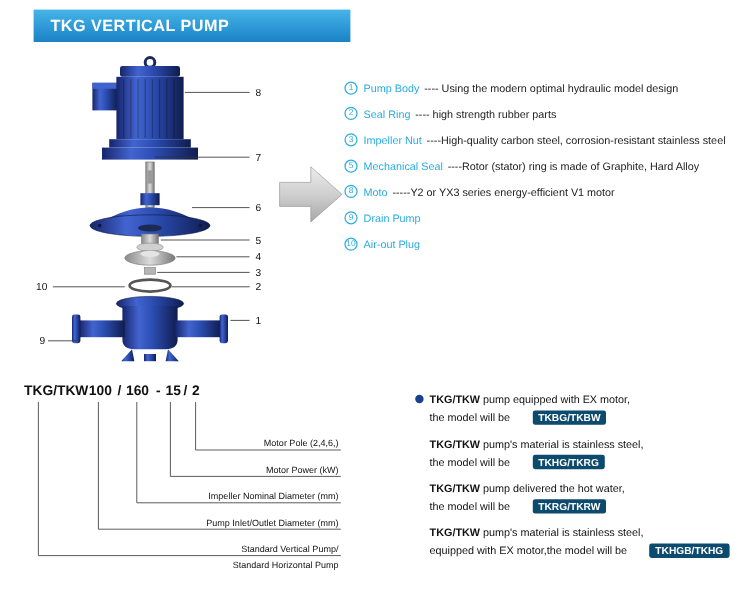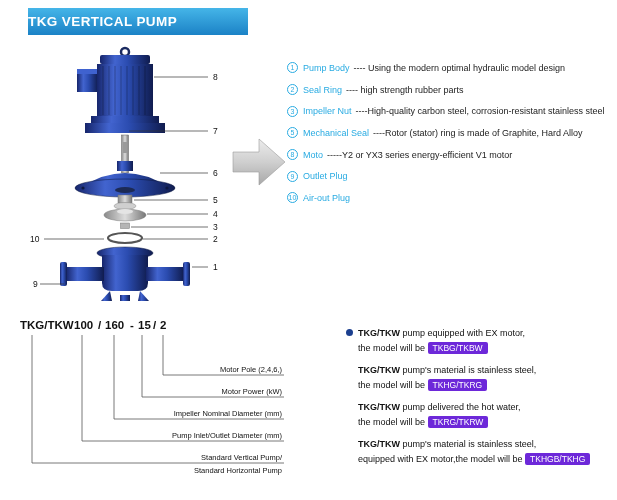--- a/index.html
+++ b/index.html
@@ -1,43 +1,43 @@
 <!DOCTYPE html>
 <html><head>
 <meta charset="utf-8">
 <style>
   *{margin:0;padding:0;box-sizing:border-box}
   html,body{background:#fff}
   .page{position:relative;width:617px;height:500px;background:#fff;overflow:hidden;
         font-family:"Liberation Sans",sans-serif;color:#222}
   
-  .banner{position:absolute;left:28px;top:8px;width:220px;height:27px;
+  .banner{position:absolute;left:28px;top:8px;width:264px;height:27px;
           background:linear-gradient(180deg,#45b5e8 0%,#1b82c6 100%);
-          display:flex;align-items:center;}
+          display:flex;align-items:center;padding-left:14px}
   .banner-text{color:#fff;font-size:13.5px;font-weight:bold;letter-spacing:.4px;white-space:nowrap}
   
   .parts-list{position:absolute;left:287px;top:57px;width:330px}
-  .part-item{display:flex;align-items:center;height:21.7px;white-space:nowrap;font-size:9px}
+  .part-item{display:flex;align-items:flex-end;height:21.7px;white-space:nowrap;font-size:9px}
   .num-circle{flex:0 0 auto;width:11px;height:11px;border:1px solid #29abe2;border-radius:50%;
               color:#29abe2;font-size:7px;line-height:9px;text-align:center;margin-right:5px}
   .part-name{color:#29abe2;margin-right:4px}
   .part-desc{color:#222}
   
   .pump-svg{position:absolute;left:20px;top:45px}
   .arrow-svg{position:absolute;left:231px;top:133px}
   .nomen-svg{position:absolute;left:12px;top:313px}
   svg text{font-family:"Liberation Sans",sans-serif}
   
   .notes{position:absolute;left:358px;top:326px;width:268px;font-size:9px;color:#111}
   .bullet{position:absolute;left:-12px;top:3px;width:7px;height:7px;border-radius:50%;background:#1b3f8f}
   .note{margin-bottom:8px;line-height:14.5px}
   .note div{white-space:nowrap}
   .note b{font-weight:bold}
-  .model-badge{background:#6d28d9;color:#fff;font-weight:normal;font-size:8.5px;
-               padding:1px 5px;border-radius:2px;margin-left:0}
+  .model-badge{background:#0c4a6e;color:#fff;font-weight:bold;font-size:8.5px;
+               padding:1px 5px;border-radius:2px;margin-left:16px}
 </style>
 </head>
 <body>
 
 <div class="page">
 
   <div class="banner">
     <span class="banner-text">TKG VERTICAL PUMP</span>
   </div>
 
@@ -174,21 +174,21 @@
       <span class="part-name">Mechanical Seal</span>
       <span class="part-desc">----Rotor (stator) ring is made of Graphite, Hard Alloy</span>
     </div>
     <div class="part-item">
       <span class="num-circle">8</span>
       <span class="part-name">Moto</span>
       <span class="part-desc">-----Y2 or YX3 series energy-efficient V1 motor</span>
     </div>
     <div class="part-item">
       <span class="num-circle">9</span>
-      <span class="part-name">Outlet Plug</span>
+      <span class="part-name">Drain Pump</span>
     </div>
     <div class="part-item">
       <span class="num-circle">10</span>
       <span class="part-name">Air-out Plug</span>
     </div>
   </div>
 
   <svg class="nomen-svg" width="300" height="175" viewBox="0 0 300 175">
     <g font-size="11.5" font-weight="bold" fill="#111">
       <text x="8" y="16">TKG/TKW</text>

